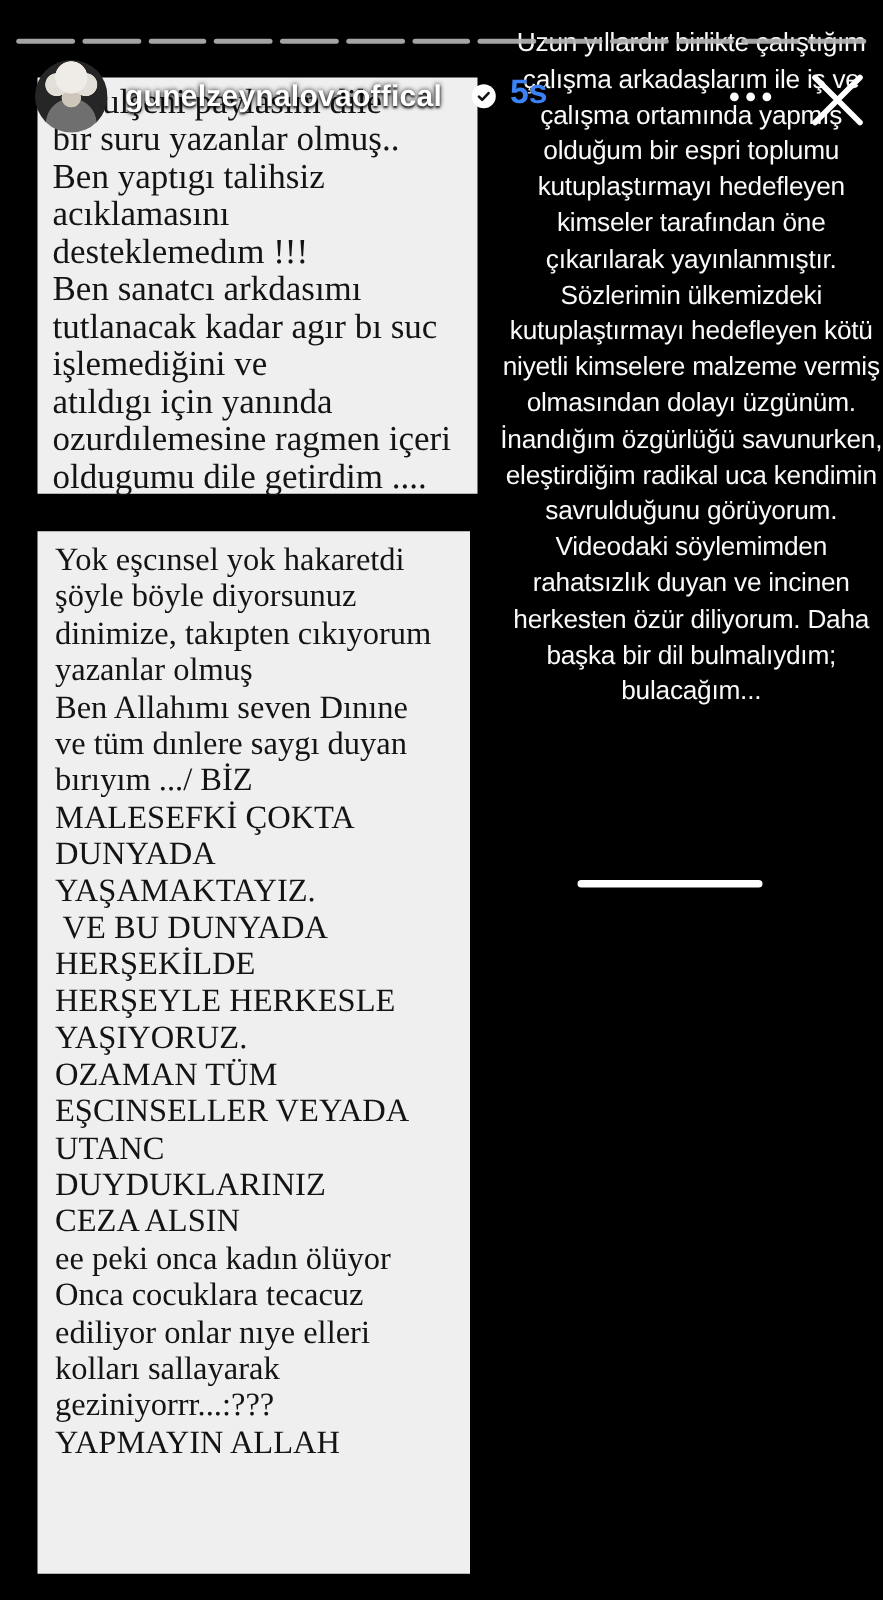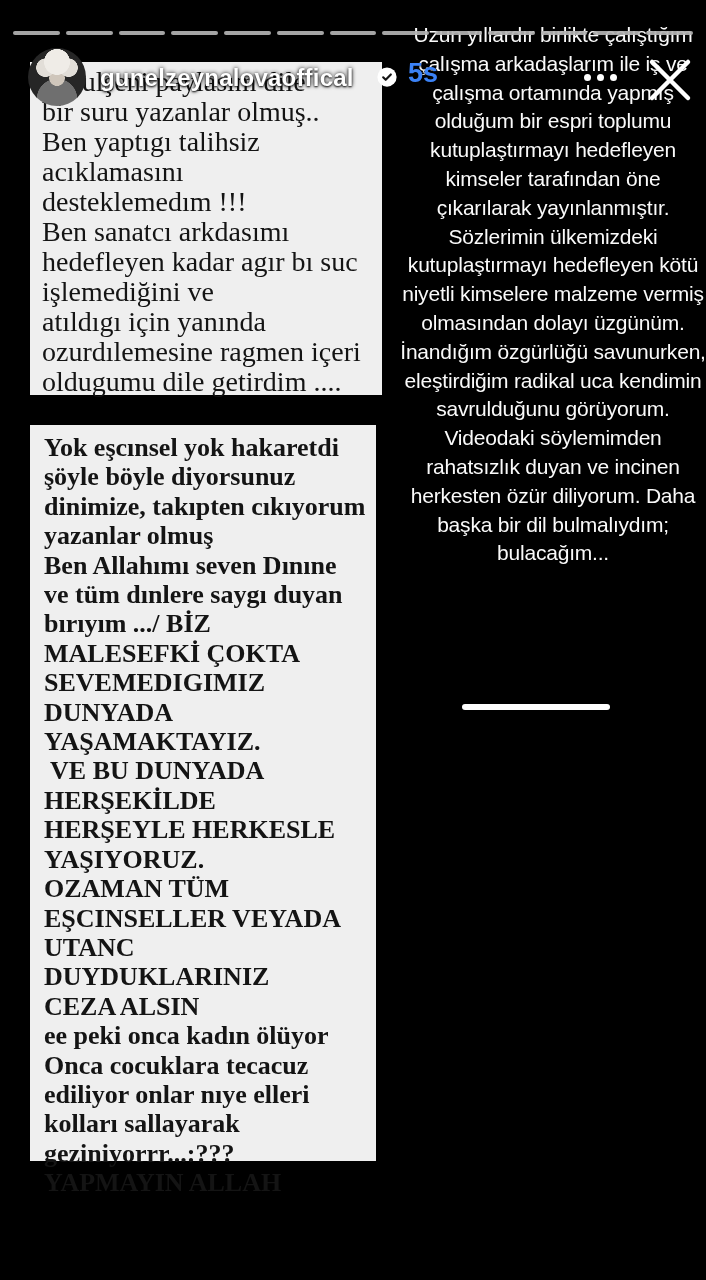--- a/index.html
+++ b/index.html
@@ -26,22 +26,22 @@
              text-shadow:0 1px 2px rgba(0,0,0,.7);font-weight:bold;}
   .dots{position:absolute;left:584px;top:74px;display:flex;gap:6px;z-index:7;}
   .dots i{width:7px;height:7px;border-radius:50%;background:#fff;display:block;}
   .close-btn{position:absolute;left:644px;top:54px;width:52px;height:52px;z-index:7;cursor:pointer;}
 
   
   .shot{position:absolute;background:#efefef;color:#141414;z-index:2;
         font-family:"Liberation Serif","DejaVu Serif",serif;box-sizing:border-box;}
   .shot1{left:30px;top:62px;width:352px;height:333px;padding:5px 6px 0 12px;
          font-size:28px;line-height:30px;}
-  .shot2{left:30px;top:425px;width:346px;height:736px;padding:8px 4px 0 14px;
-         font-size:26px;line-height:29.4px;font-weight:bold;}
+  .shot2{left:30px;top:425px;width:346px;height:834px;padding:8px 4px 0 14px;
+         font-size:26px;line-height:29.4px;}
   .shot .line{white-space:pre;overflow:hidden;}
 
   
   .right-text{position:absolute;left:398px;top:21px;width:310px;z-index:1;text-align:center;
               color:#fafafa;font-size:21px;line-height:28.8px;font-weight:500;letter-spacing:-.2px;}
 
   
   .divider{position:absolute;left:462px;top:704px;width:148px;height:6px;background:#fff;
            border-radius:3px;z-index:1;}
 </style>
@@ -72,36 +72,35 @@
       <div class="line">bulacağım...</div>
     </div>
 
   <div class="shot shot1">
       <div class="line">a Gulşeni paylasım dile</div>
       <div class="line">bir suru yazanlar olmuş..</div>
       <div class="line">Ben yaptıgı talihsiz</div>
       <div class="line">acıklamasını</div>
       <div class="line">desteklemedım !!!</div>
       <div class="line">Ben sanatcı arkdasımı</div>
-      <div class="line">hedefleyen kadar agır bı suc</div>
+      <div class="line">tutlanacak kadar agır bı suc</div>
       <div class="line">işlemediğini ve</div>
       <div class="line">atıldıgı için yanında</div>
       <div class="line">ozurdılemesine ragmen içeri</div>
       <div class="line">oldugumu dile getirdim ....</div>
     </div>
   <div class="shot shot2">
       <div class="line">Yok eşcınsel yok hakaretdi</div>
       <div class="line">şöyle böyle diyorsunuz</div>
       <div class="line">dinimize, takıpten cıkıyorum</div>
       <div class="line">yazanlar olmuş</div>
       <div class="line">Ben Allahımı seven Dınıne</div>
       <div class="line">ve tüm dınlere saygı duyan</div>
       <div class="line">bırıyım .../ BİZ</div>
       <div class="line">MALESEFKİ ÇOKTA</div>
-      <div class="line">SEVEMEDIGIMIZ</div>
       <div class="line">DUNYADA</div>
       <div class="line">YAŞAMAKTAYIZ.</div>
       <div class="line"> VE BU DUNYADA</div>
       <div class="line">HERŞEKİLDE</div>
       <div class="line">HERŞEYLE HERKESLE</div>
       <div class="line">YAŞIYORUZ.</div>
       <div class="line">OZAMAN TÜM</div>
       <div class="line">EŞCINSELLER VEYADA</div>
       <div class="line">UTANC</div>
       <div class="line">DUYDUKLARINIZ</div>

